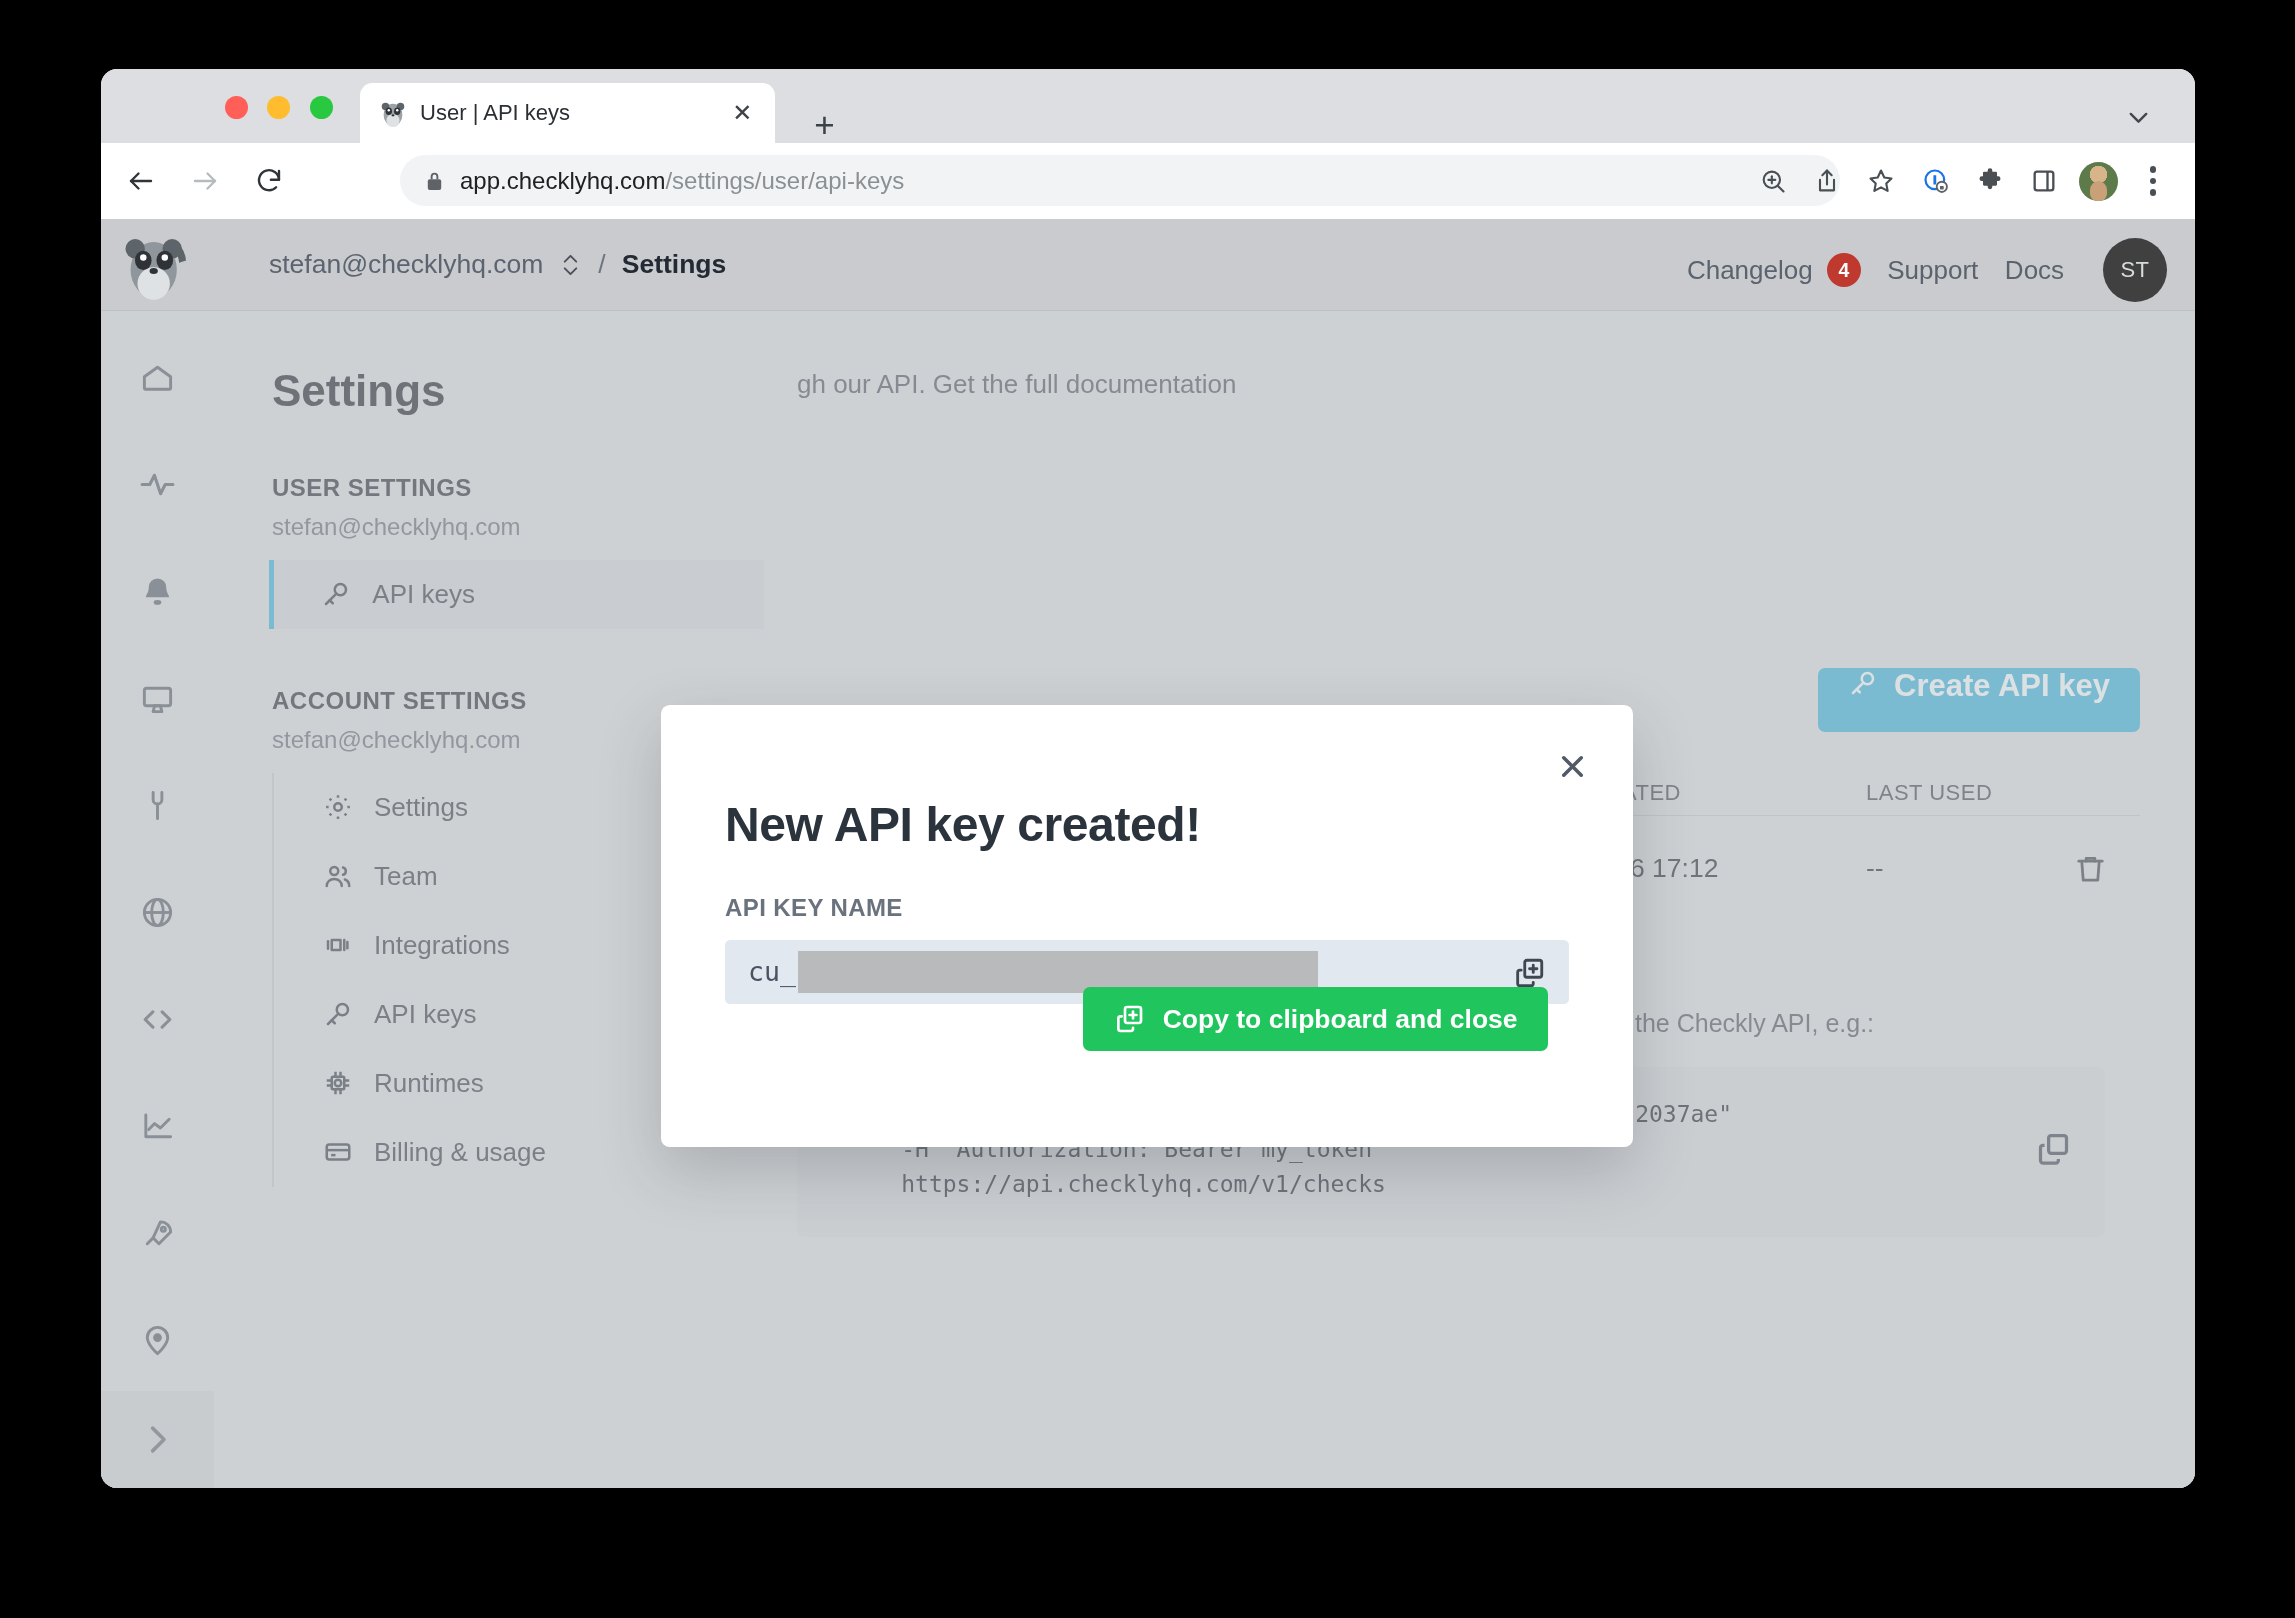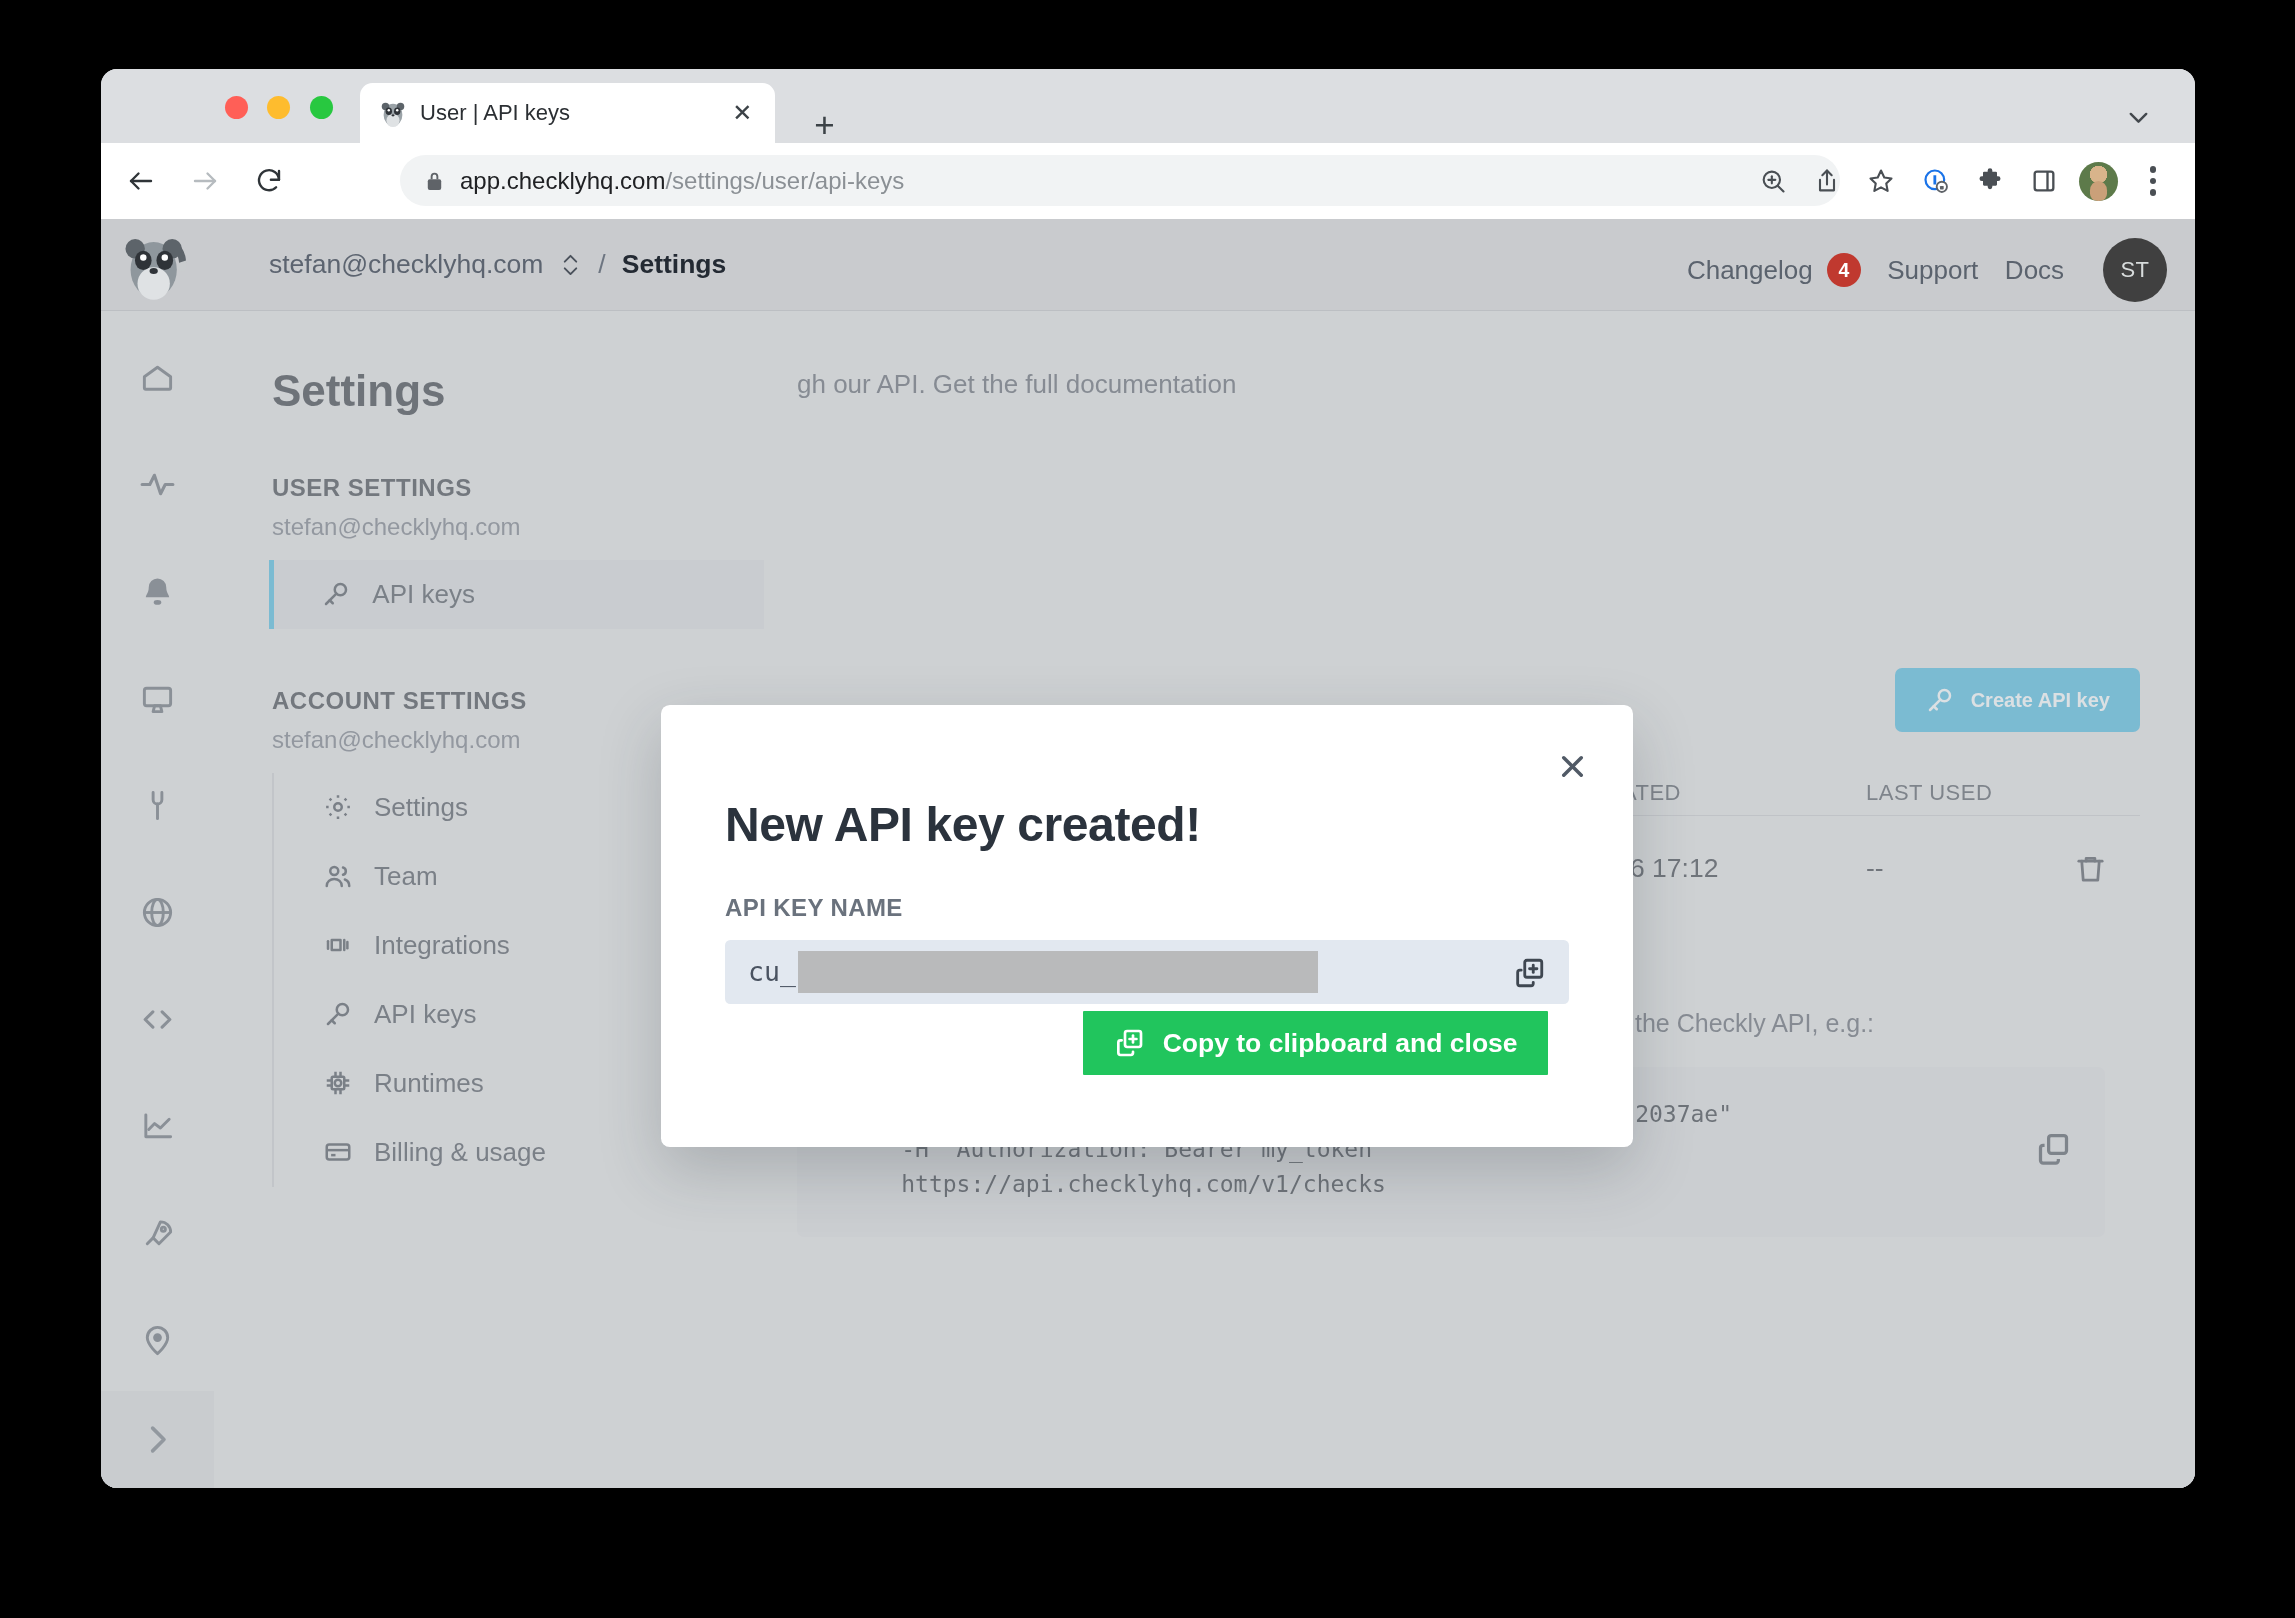--- a/index.html
+++ b/index.html
@@ -235,23 +235,23 @@
     padding-top: 55px;
   }
   .content-desc {
     font-size: 26px; color: #4c545f; line-height: 1.45;
     width: 1281px;
   }
   .create-btn {
     position: absolute; right: 0; top: 357px;
     background: #3aa5cc; color: #dfe5e8;
     height: 64px; border-radius: 7px;
-    display: flex; align-items: center; gap: 16px;
+    display: flex; gap: 16px;
     padding: 0 30px;
-    font-size: 20px; font-weight: 600; margin-left: 11px;
+    font-size: 31px; font-weight: 600; margin-left: 11px;
   }
   .create-btn .key-ico { width: 30px; height: 30px; }
 
   .table { position: absolute; top: 456px; left: 0; width: 1343px; }
   .thead {
     display: flex; align-items: flex-end;
     height: 49px;
     border-bottom: 1.8px solid #b0b4b9;
     font-size: 22px; letter-spacing: 0.5px; color: #3f4751;
     padding-bottom: 8.8px;
@@ -334,24 +334,24 @@
   .redaction {
     height: 42px; width: 520px;
     background: #b9babb;
     margin-left: 1.8px;
   }
   .field-copy {
     position: absolute; right: 23px; top: 16px;
     width: 34px; height: 34px; color: #3f4751;
   }
   .copy-btn {
-    position: absolute; left: 422px; top: 306px;
+    position: absolute; left: 422px; top: 282px;
     height: 64px;
     background: #21c55d; color: #fff;
-    border-radius: 1px;
+    border-radius: 7px;
     display: flex; align-items: center; gap: 17.7px;
     padding: 0 30px;
     font-size: 26.5px; font-weight: 700;
   }
   .copy-btn .ico { width: 32px; height: 32px; }
 </style>
 </head>
 <body>
 
 <div class="window">

